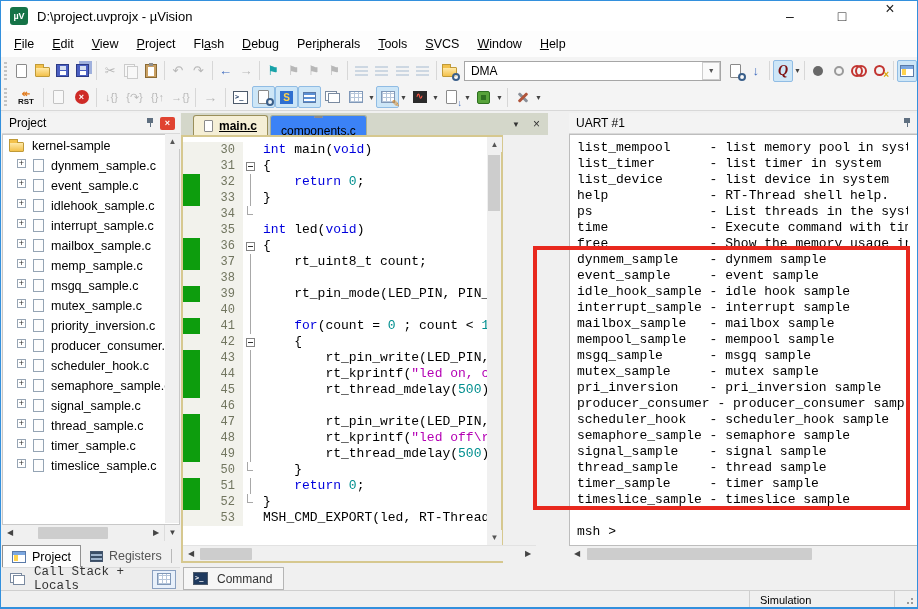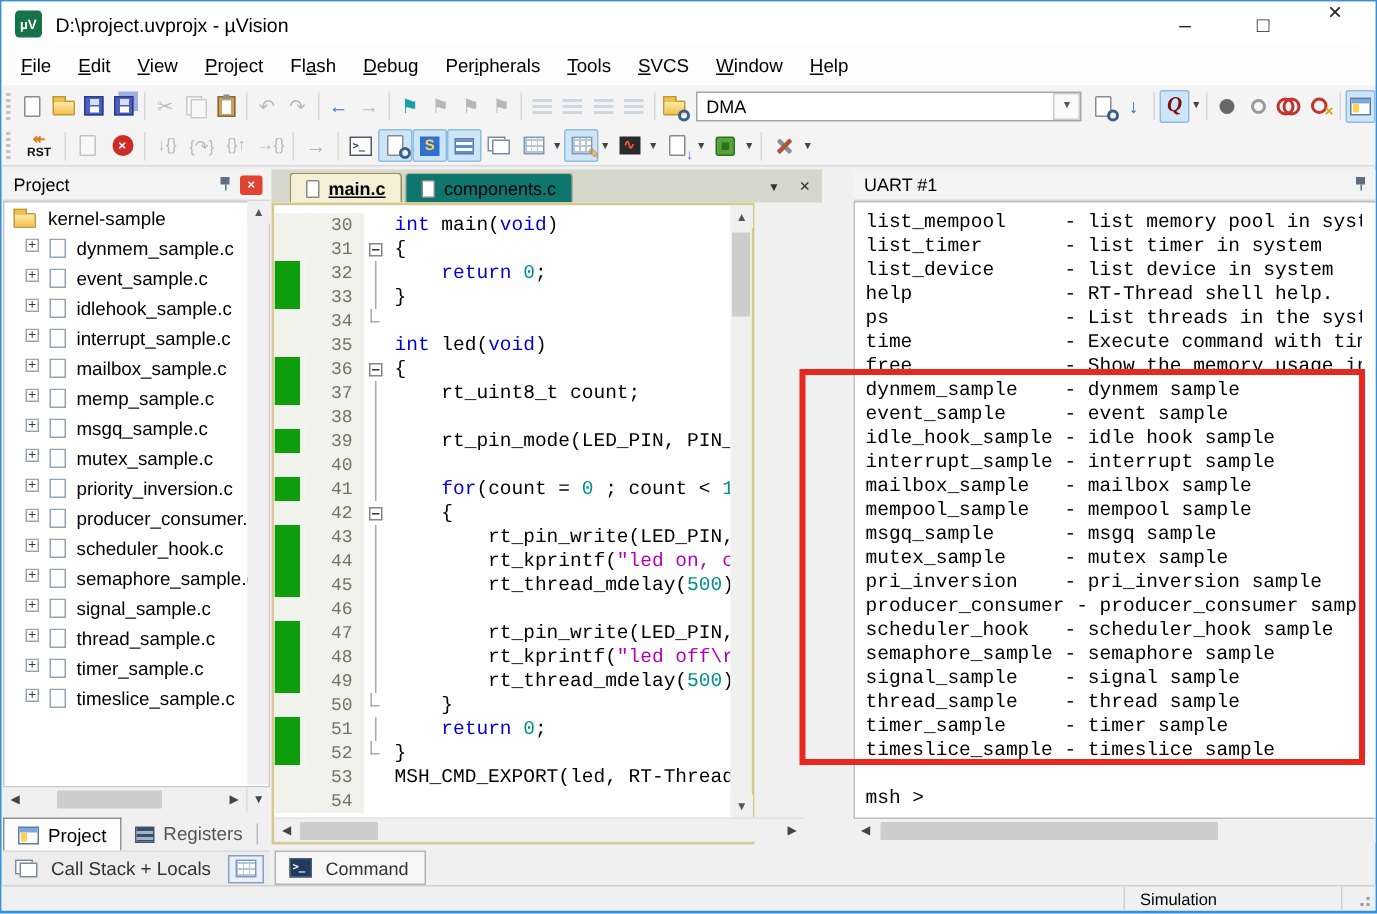--- a/index.html
+++ b/index.html
@@ -130,31 +130,31 @@
   #side-tabs { position:absolute; left:1px; top:543px; width:178px; height:23px; display:flex; align-items:flex-end; background:#f0f0f0; }
   .btab { height:22px; display:flex; align-items:center; gap:6px; padding:0 9px; font-size:12.5px; }
   .btab.active { background:#fdfdfd; border:1px solid #919191; border-bottom:none; }
   .btab.inactive { color:#555; }
   .tabdiv { width:1px; height:14px; background:#b9b9b9; margin-bottom:4px; }
   .i-reglines { width:13px; height:11px; border:1px solid #44566e;
                 background:repeating-linear-gradient(180deg,#3a4e66 0 2px,#9fb4cc 2px 4px); }
 
   #callstack { position:absolute; left:1px; top:566px; width:178px; height:23px; background:#ededed;
                border-top:1px solid #dcdcdc; display:flex; align-items:center; padding:0 4px 0 8px; }
-  #callstack .lbl { margin-left:9px; color:#333; font-size:12.5px; flex:1; }
+  #callstack .lbl { margin-left:9px; color:#333; font-size:12.5px; flex:1;font-family:Liberation Mono, monospace; }
   .sqbtn { width:24px; height:19px; border:1px solid #8aa0c0; background:#e8f0fa;
            display:flex; align-items:center; justify-content:center; }
 
   
   #editor { position:absolute; left:180px; top:112px; width:367px; height:450px; }
   #edtabs { height:22px; background:#d4d7ca; display:flex; align-items:flex-end; padding-left:12px; position:relative; }
   .etab { height:20px; display:flex; align-items:center; gap:6px; padding:0 10px; font-size:12px;
           border:1px solid #a0a080; border-bottom:none; border-radius:3px 3px 0 0; }
   .etab.active { background:#f5efd6; border-color:#9a8f5a; font-weight:bold; text-decoration:underline; }
-  .etab.inactive { background:#0f766e; border-color:#a9b098; margin-left:2px; }
+  .etab.inactive { background:#3b82f6; border-color:#a9b098; margin-left:2px;flex-direction:column; }
   .etab .i-doc { width:9px; height:12px; }
   #edtabs .right { position:absolute; right:8px; top:4px; display:flex; gap:13px; align-items:center; }
   #edframe { position:absolute; left:0; top:22px; width:322px; height:428px; border:2px solid #d6c88f; background:#fff; }
   #code-area { position:absolute; left:0; top:0; right:14px; bottom:16px; overflow:hidden;
                font:13px/16px "Liberation Mono", monospace; padding-top:5px; background:#fff; }
   .cl { display:flex; height:16px; }
   .gut { width:20px; background:#f2f2ec; flex:none; }
   .gut.chg { background:linear-gradient(90deg,#0d9d0d 0 17px,#f2f2ec 17px); }
   .lno { width:40px; flex:none; text-align:right; padding-right:8px; color:#71755f; background:#f2f2ec; font-size:12px; }
   .fold { width:14px; flex:none; display:flex; align-items:center; justify-content:center; background:#fff; }
@@ -721,26 +721,20 @@
             <span class="fold">
               <span class="fend"></span>
             </span>
             <span class="ctext"><span class="p">}</span></span>
           </div>
           <div class="cl">
             <span class="gut"></span>
             <span class="lno">53</span>
             <span class="fold"></span>
             <span class="ctext"><span class="p">MSH_CMD_EXPORT(led, RT-Thread first led);</span></span>
-          </div>
-          <div class="cl">
-            <span class="gut"></span>
-            <span class="lno">54</span>
-            <span class="fold"></span>
-            <span class="ctext"></span>
           </div>
         </div>
       <div class="vscroll" id="ed-vscroll">
         <span class="sarrow" style="top:0">▲</span>
         <span id="ed-vthumb"></span>
         <span class="sarrow" style="bottom:0">▼</span>
       </div>
       <div class="hscroll" id="ed-hscroll">
         <span class="hbtn">◀</span>
         <span class="hthumb" id="ed-hthumb"></span>

